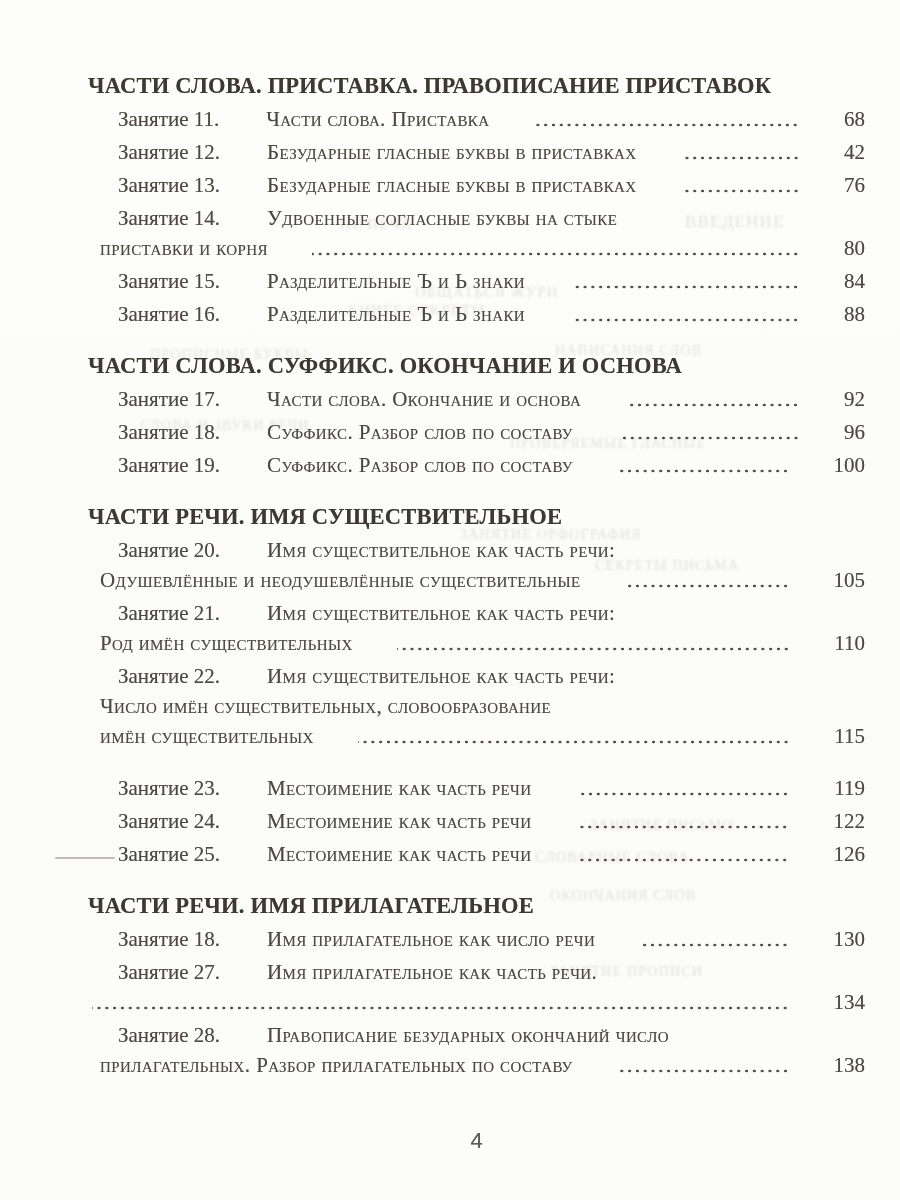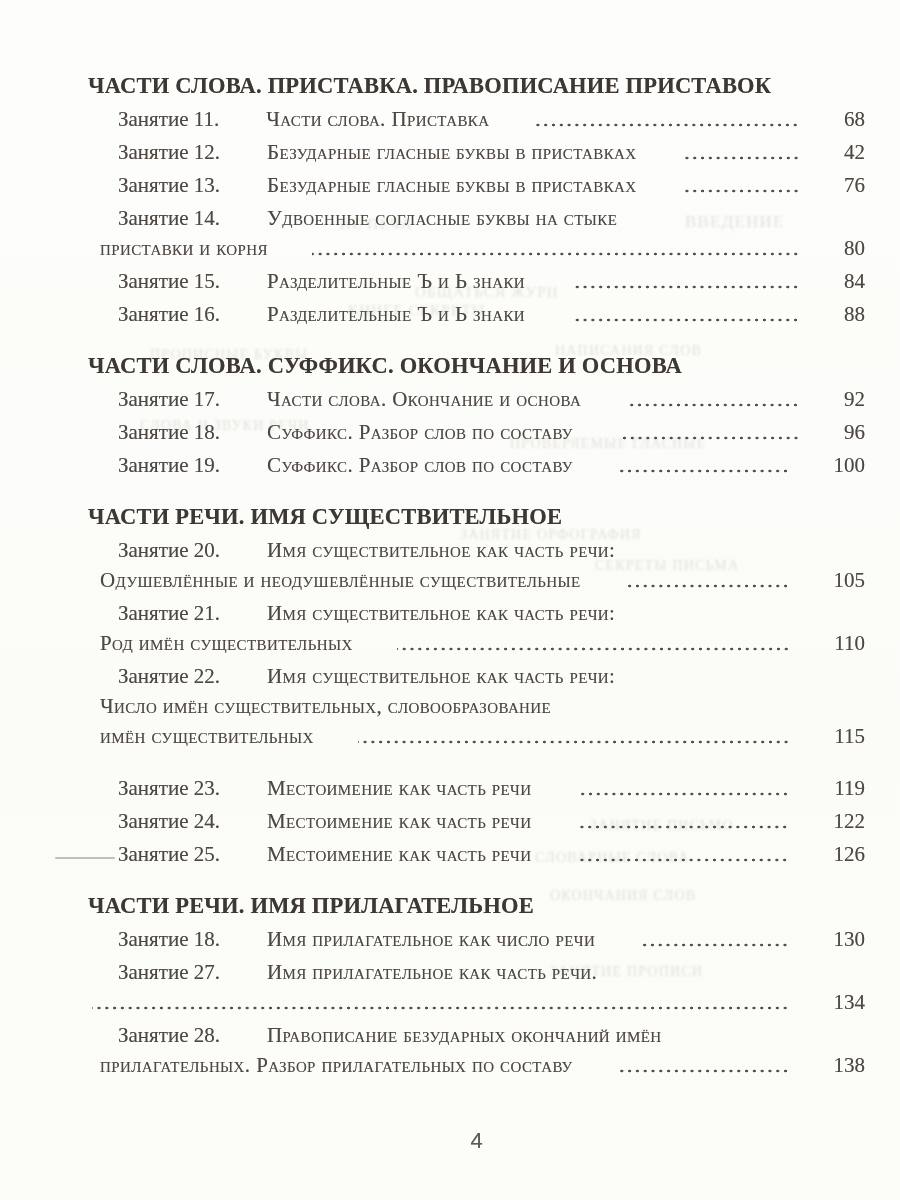--- a/index.html
+++ b/index.html
@@ -287,21 +287,21 @@
             <span class="sc">Имя прилагательное как часть речи.</span>
         </div>
         <div class="row cont">
             <span class="dots"></span>
             <span class="pg">134</span>
         </div>
       </div>
       <div class="entry">
         <div class="row first">
           <span class="prefix">Занятие 28.</span>
-            <span class="sc">Правописание безударных окончаний имён</span>
+            <span class="sc">Правописание безударных окончаний число</span>
         </div>
         <div class="row cont">
           <span class="sc">прилагательных. Разбор прилагательных по составу</span>
             <span class="dots"></span>
             <span class="pg">138</span>
         </div>
       </div>
     </div>
 
   </div>

